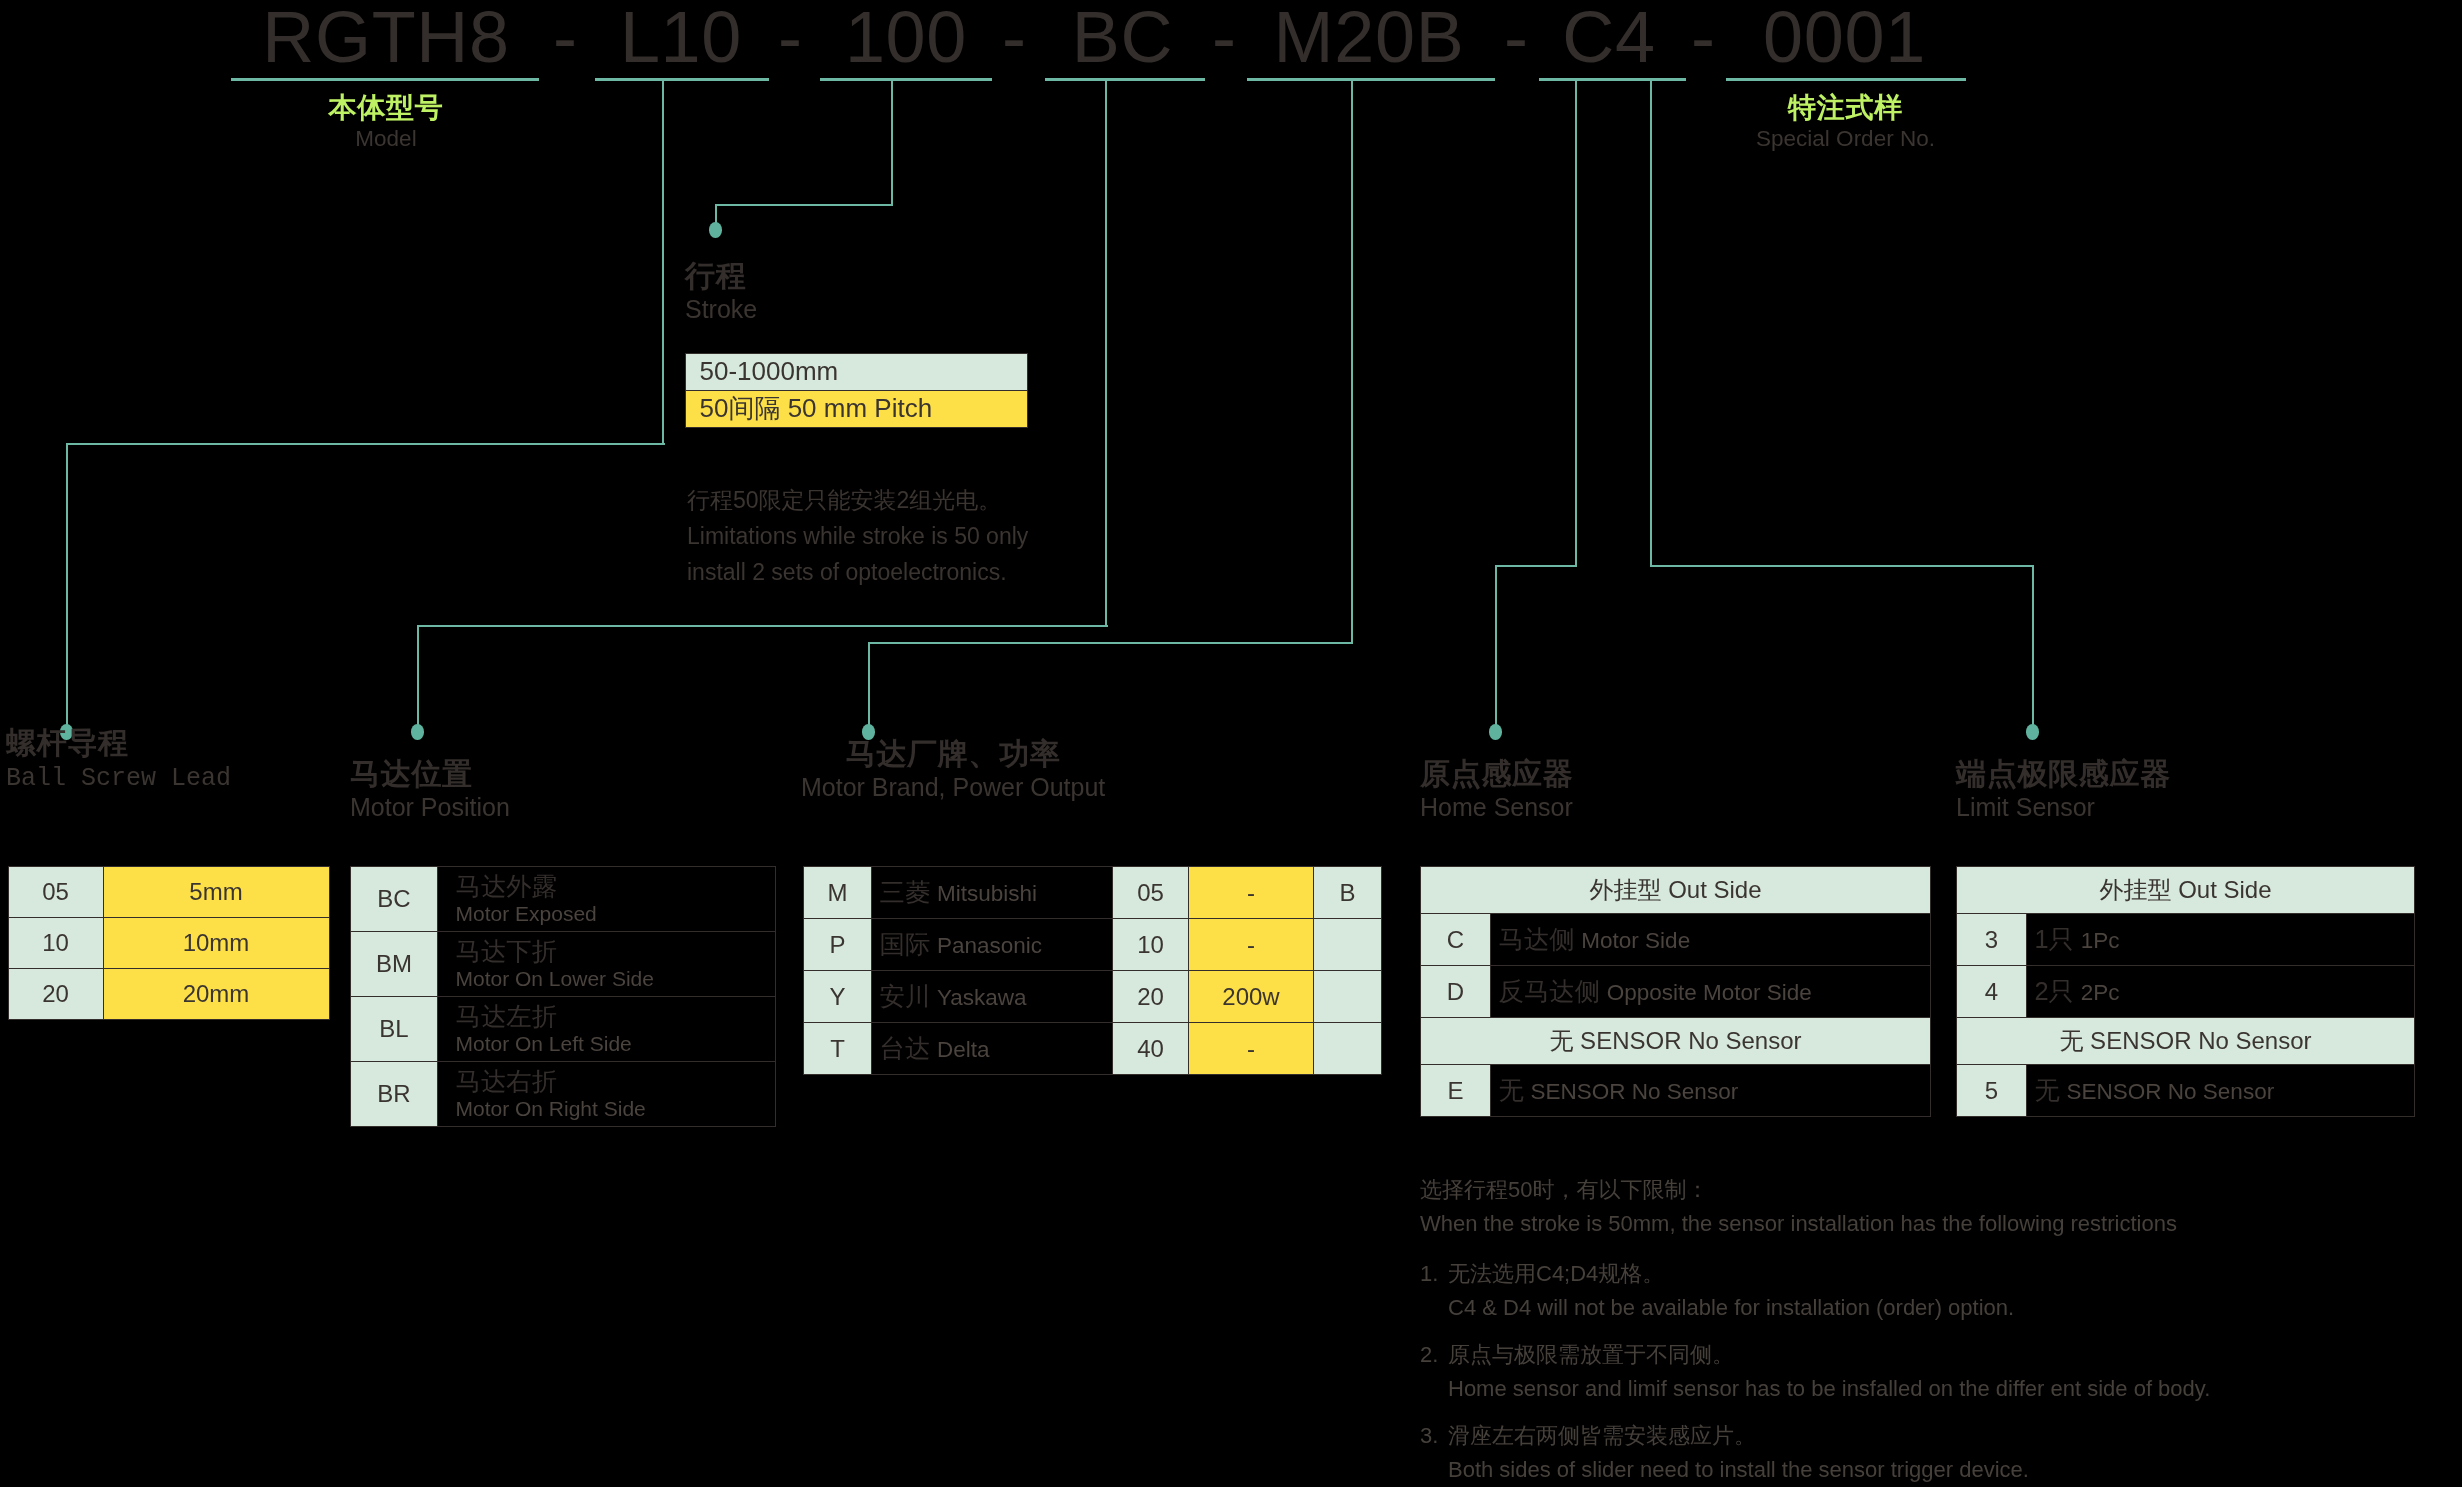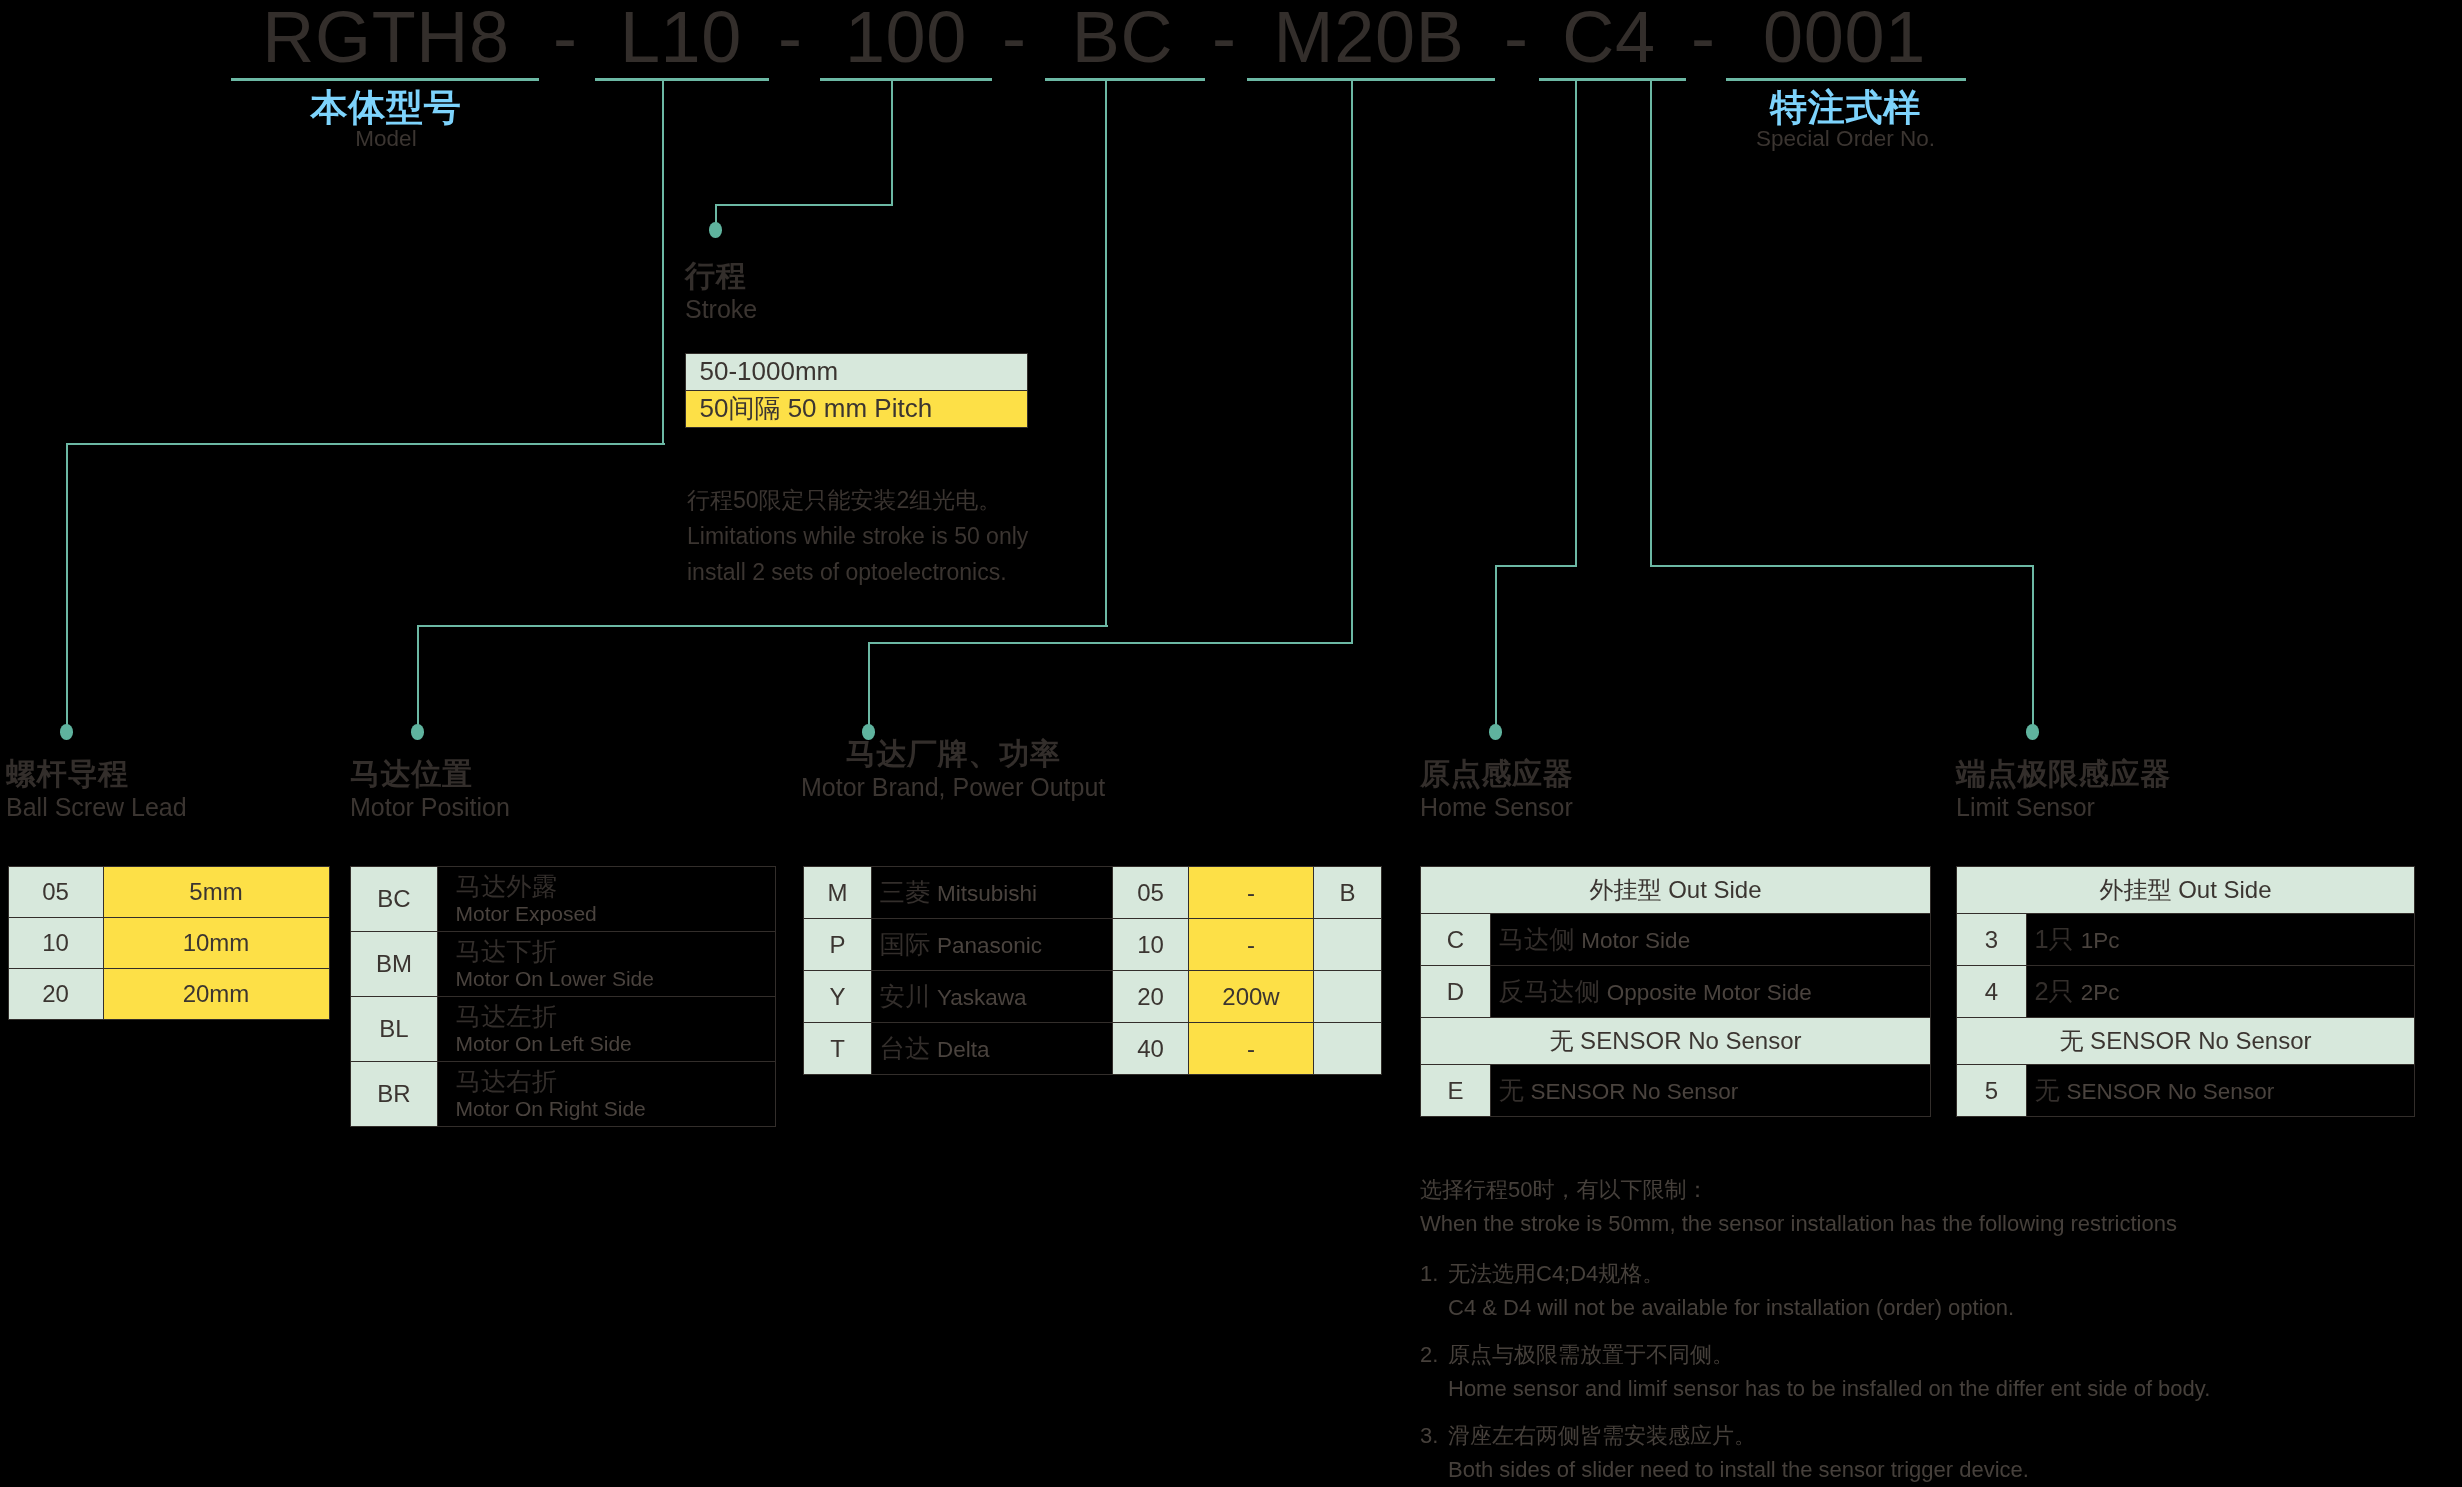--- a/index.html
+++ b/index.html
@@ -21,21 +21,21 @@
   .hline{position:absolute;height:2.2px;background:#6cb8a4;}
   .dot{position:absolute;width:12.7px;height:15.7px;border-radius:50%;background:#5fb39e;}
 
   
   .sec-title{position:absolute;white-space:nowrap;}
   .sec-cn{font-size:30px;font-weight:bold;color:#332e2b;line-height:36px;letter-spacing:0.7px;}
   .sec-en{font-size:25px;color:#3b3531;line-height:31px;}
 
   
   .top-label{position:absolute;text-align:center;white-space:nowrap;}
-  .top-cn{font-size:37px;font-weight:bold;color:#7dd3fc;line-height:34px;letter-spacing:0.7px;}
+  .top-cn{font-size:28px;font-weight:bold;color:#bef264;line-height:34px;letter-spacing:0.7px;}
   .top-en{font-size:22.5px;color:#3b3531;line-height:28.4px;}
 
   
   table.opt{border-collapse:collapse;position:absolute;border-radius:13px;}
   table.opt td{
     border:1.5px solid #332e2b;
     font-size:24px;
     color:#3b3531;
     padding:0 7.5px;
     vertical-align:middle;
@@ -138,21 +138,21 @@
   <tr>
     <td class="val" style="text-align:left;">50间隔 50 mm Pitch</td>
   </tr>
 </tbody>
   </table>
 
 <div class="note" style="left:687px;top:483px;">行程50限定只能安装2组光电。</div>
 <div class="note" style="left:687px;top:519px;">Limitations while stroke is 50 only</div>
 <div class="note" style="left:687px;top:555px;">install 2 sets of optoelectronics.</div>
 
-<div class="sec-title" style="left:6px;top:756px;">
+<div class="sec-title" style="left:6px;top:727px;font-family:Liberation Mono, monospace;">
   <div class="sec-cn">螺杆导程</div>
   <div class="sec-en">Ball Screw Lead</div>
 </div>
 <table class="opt" style="left:7.5px;top:866px;">
   <tbody>
       <tr>
     <td class="code" style="width:79px;height:50px;">05</td>
     <td class="val" style="width:210px;">5mm</td>
   </tr>
   <tr>

